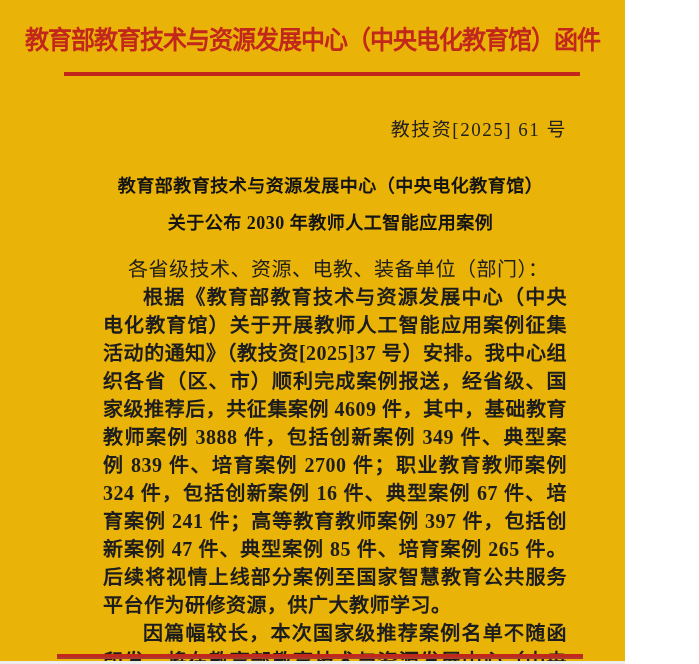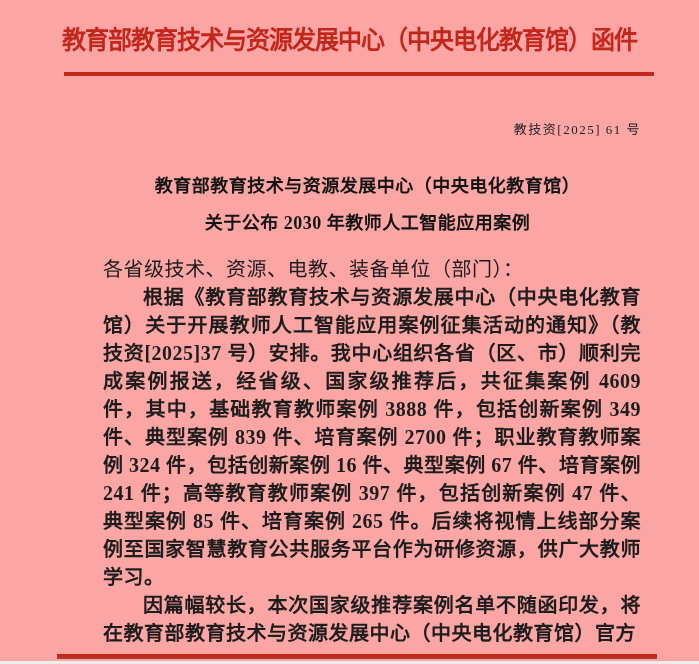--- a/index.html
+++ b/index.html
@@ -2,25 +2,25 @@
 <html lang="zh-CN" style="--accent: #c1271b; --ink: #1d1d1d;"><head>
 <meta charset="utf-8">
 <style>
   :root {
     --accent: #c1271b;
     --ink: #1d1d1d;
   }
   * { margin: 0; padding: 0; box-sizing: border-box; }
   html, body { background: #ffffff; }
   .page {
-    width: 699px;
+    width: 625px;
     height: 664px;
     position: relative;
     overflow: hidden;
-    background: #fca5a5;
+    background: #eab308;
     font-family: "Liberation Serif", "DejaVu Serif", serif;
     color: var(--ink);
   }
   .banner {
     padding-top: 20px;
     text-align: center;
     color: var(--accent);
     font-weight: bold;
     font-size: 24px;
     letter-spacing: -1px;
@@ -32,21 +32,21 @@
   .header-rule {
     margin: 18px 45px 0 64px;
     height: 3px;                       
     border-top: 3px solid var(--accent);
     border-bottom: 1px solid var(--accent);
   }
   .doc-number {
     margin-top: 42px;
     padding-right: 58px;
     text-align: right;
-    font-size: 13px;
+    font-size: 19px;
     letter-spacing: 1.5px;
     line-height: 24px;
     color: #222;
   }
   .title {
     margin-top: 26px;
     text-align: center;
     font-weight: bold;
     font-size: 18px;
     line-height: 37px;
@@ -56,21 +56,21 @@
   }
   .body-text {
     margin: 13px 58px 0 103px;
     font-size: 20px;
     line-height: 28px;
     letter-spacing: 0.5px;
     text-align: justify;
     text-justify: inter-character;
     color: var(--ink);
   }
-  .salutation { text-indent: 0; }
+  .salutation { text-indent: 0; margin-left: 25px; }
   .para { text-indent: 2em; font-weight: bold; }
   .footer-rule {
     position: absolute;
     left: 57px;
     right: 42px;
     bottom: 5px;
     height: 2px;                       
     border-top: 3px solid var(--accent);
     border-bottom: 2px solid #b0372b;
   }

